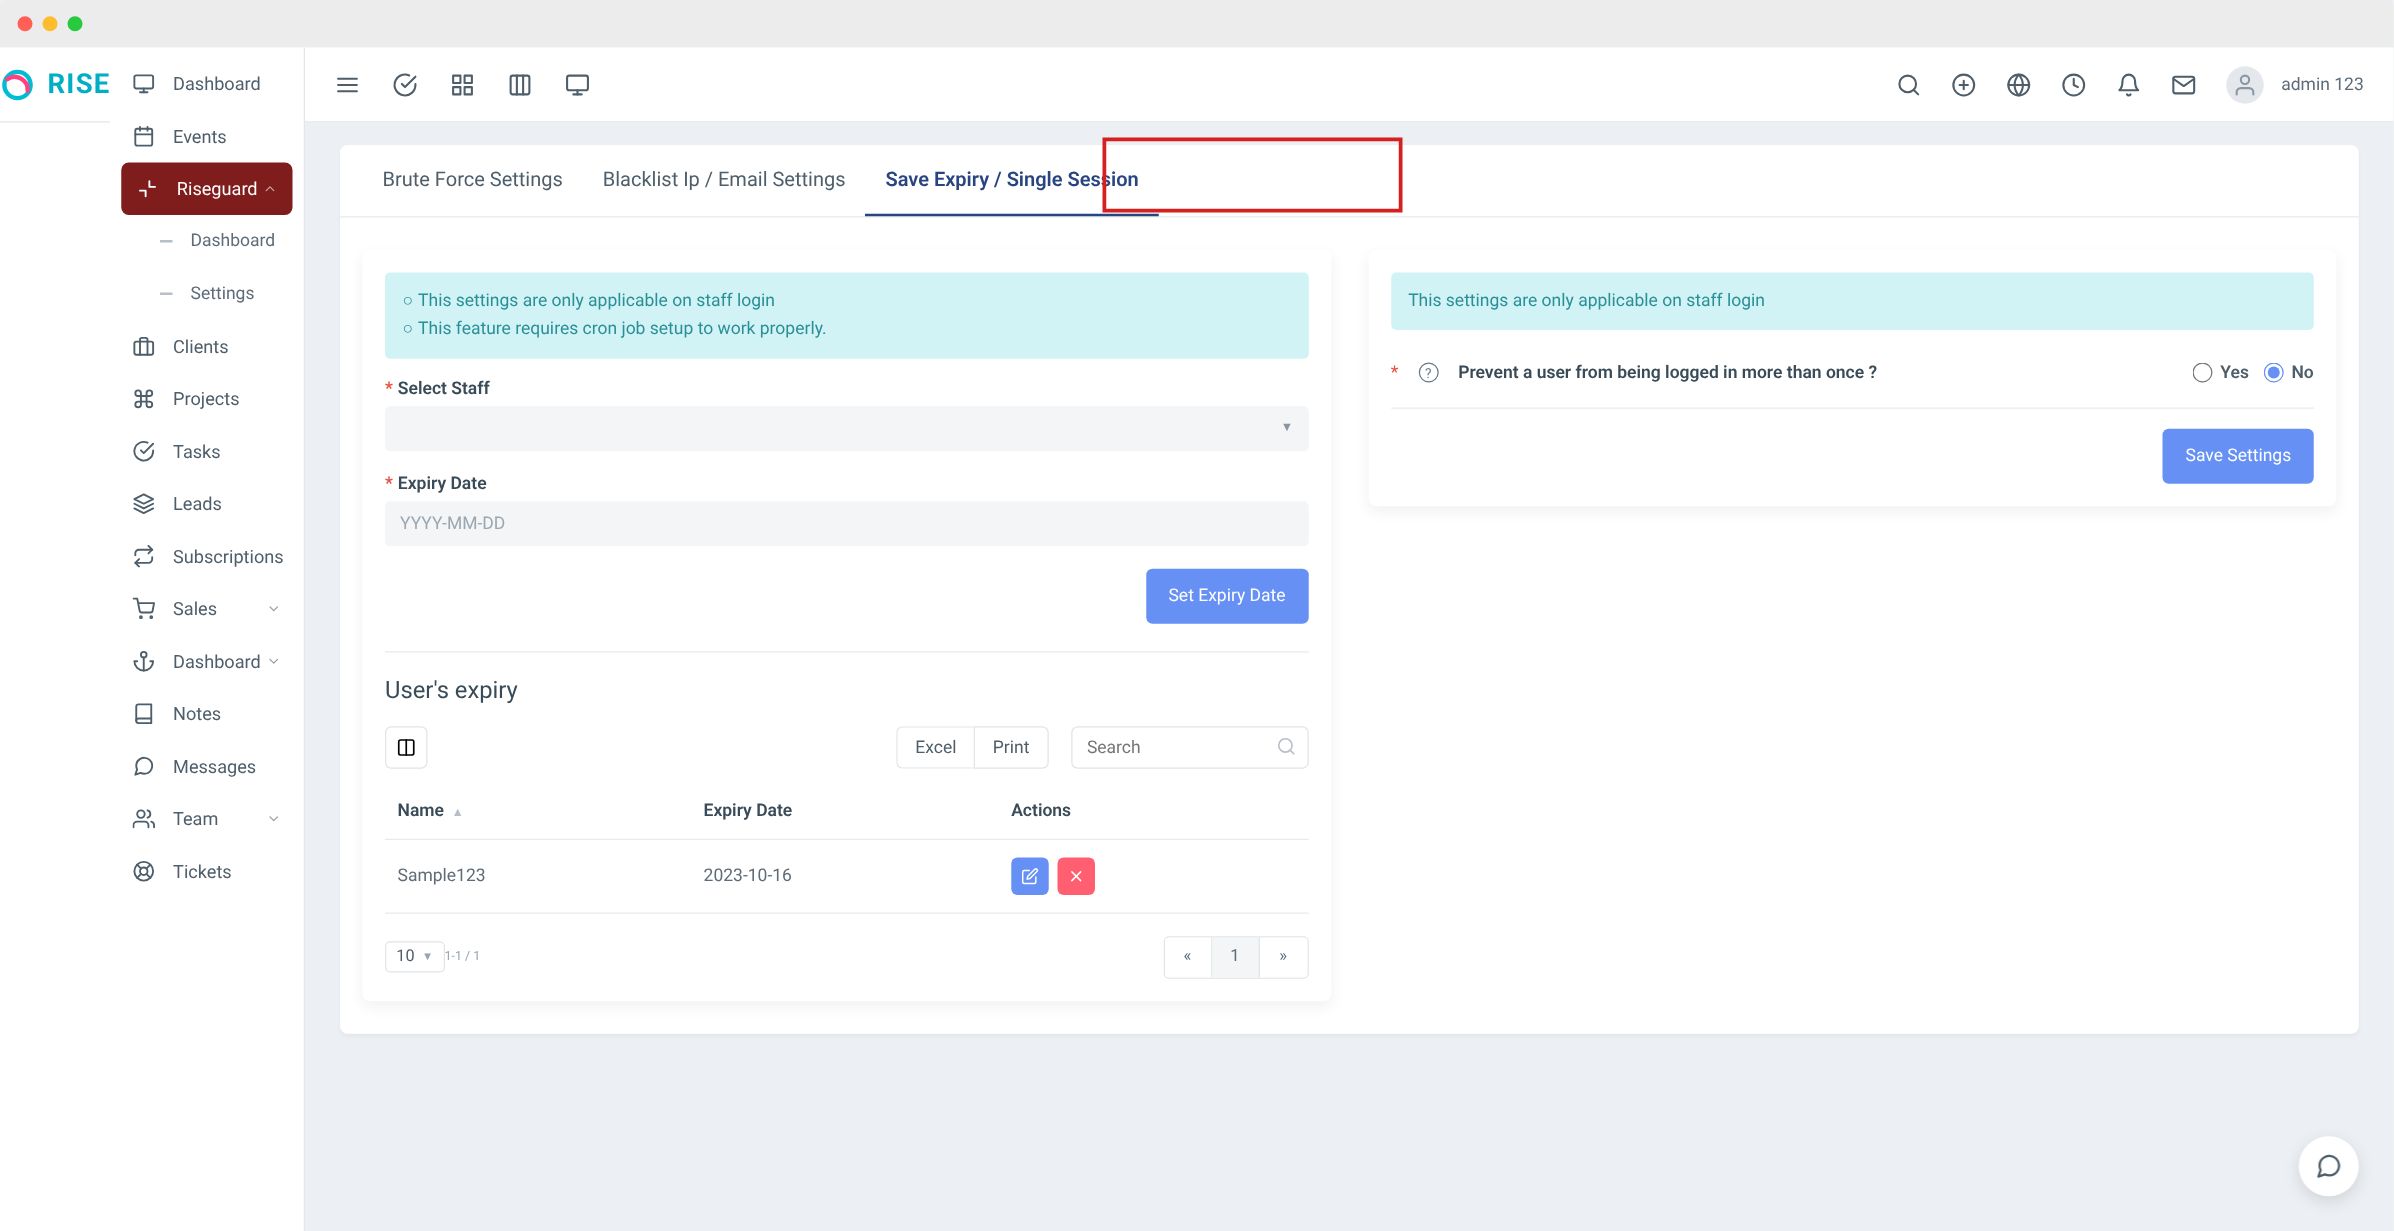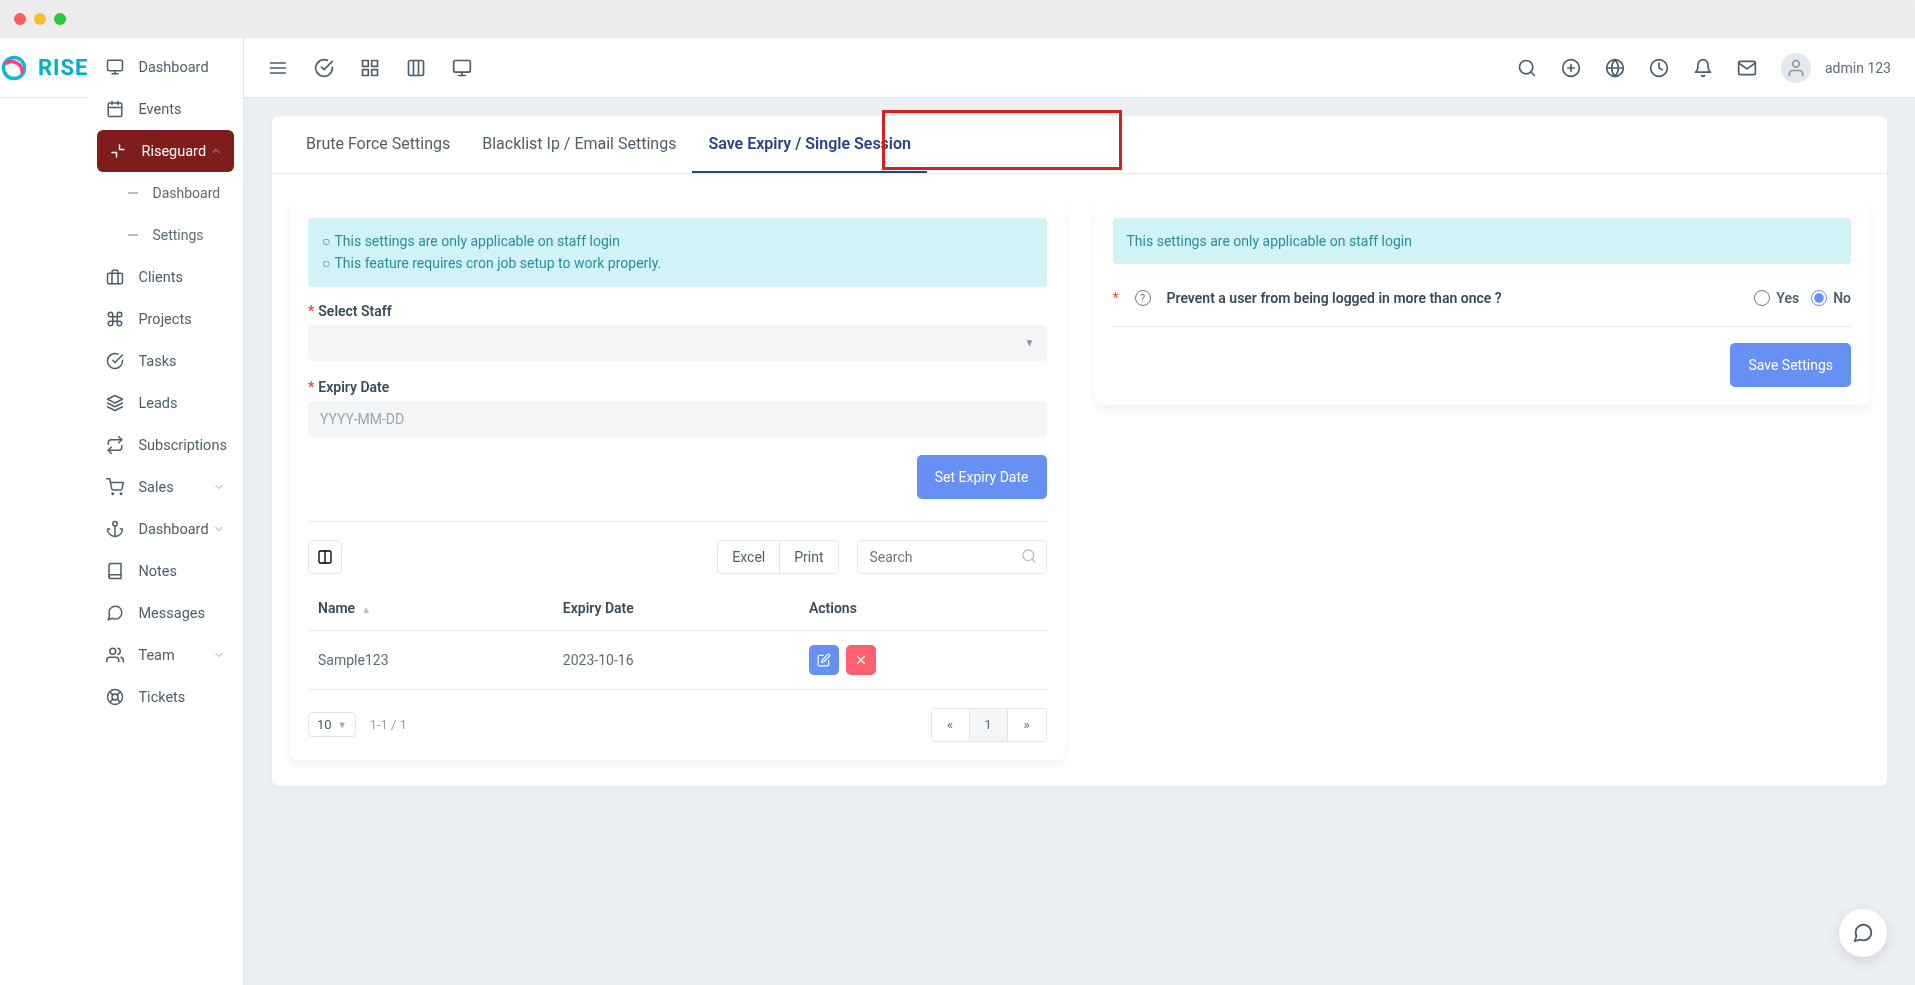--- a/index.html
+++ b/index.html
@@ -58,21 +58,21 @@
 .search-wrap input { width: 190px; height: 34px; border: 1px solid #dfe5e9; border-radius: 5px; padding: 0 34px 0 12px; font-size: 14px; }
 .search-wrap .sic { position: absolute; right: 10px; top: 8px; color: #b7c0c9; }
 table.data { width: 100%; border-collapse: collapse; }
 table.data th { text-align: left; font-weight: 600; color: #3a4b58; padding: 14px 10px; border-bottom: 1px solid #e6eaed; font-size: 14px; }
 table.data th .sort { font-size: 10px; color: #b7c0c9; margin-left: 6px; }
 table.data td { padding: 14px 10px; border-bottom: 1px solid #e6eaed; color: #5d6c78; font-size: 14px; }
 .action-btn { width: 30px; height: 30px; border-radius: 5px; border: none; color: #fff; display: inline-flex; align-items: center; justify-content: center; cursor: pointer; margin-right: 4px; }
 .ab-edit { background: #6690f4; } .ab-del { background: #ff5f71; }
 .table-footer { display: flex; align-items: center; margin-top: 18px; }
 .page-size { border: 1px solid #dfe5e9; border-radius: 4px; padding: 4px 8px; display: inline-flex; align-items: center; gap: 6px; font-size: 13px; cursor: pointer; }
-.page-info { margin-left: 14px; color: #98a3ad; font-size: 13px; }
+.page-info { color: #98a3ad; font-size: 10px; }
 .pager { margin-left: auto; display: flex; border: 1px solid #dfe5e9; border-radius: 4px; overflow: hidden; }
 .pager .pbtn { width: 38px; height: 32px; background: #fff; border: none; border-right: 1px solid #dfe5e9; color: #5d6c78; cursor: pointer; display: flex; align-items: center; justify-content: center; }
 .pager .pbtn:last-child { border-right: none; }
 .pager .pbtn.active { background: #f3f5f7; }
 .radio-row { display: flex; align-items: center; gap: 12px; }
 .radio-row .q { font-weight: 600; color: #3a4b58; flex: 1; }
 .radio-opt { display: flex; align-items: center; gap: 6px; font-weight: 600; }
 .radio-opt input { width: 16px; height: 16px; accent-color: #6690f4; }
 .help-ic { width: 16px; height: 16px; border: 1.5px solid #6b7884; border-radius: 50%; display: inline-flex; align-items: center; justify-content: center; font-size: 11px; color: #6b7884; margin-right: 4px; }
 .fab { position: fixed; right: 28px; bottom: 28px; width: 48px; height: 48px; border-radius: 50%; background: #fff; box-shadow: 0 4px 14px rgba(0,0,0,.12); display: flex; align-items: center; justify-content: center; cursor: pointer; }
@@ -318,20 +318,21 @@
                 </div>
             </div>
             <div class="form-group">
               <label class="form-label"><span class="req">*</span><span>Expiry Date</span></label>
               <input class="text-input" placeholder="YYYY-MM-DD" style="">
             </div>
             <div class="btn-row">
               <button class="btn-primary">Set Expiry Date</button>
             </div>
             <hr class="sep">
+            <div class="section-title">User's expiry</div>
             <div class="table-tools">
               <button class="icon-btn">
                   <svg width="16" height="16" viewBox="0 0 24 24">
                     <rect x="3" y="3" width="18" height="18" rx="2"></rect>
                     <line x1="12" y1="3" x2="12" y2="21"></line>
                   </svg>
                 </button>
               <div class="btn-group">
                 <button class="tbtn">Excel</button>
                 <button class="tbtn">Print</button>

